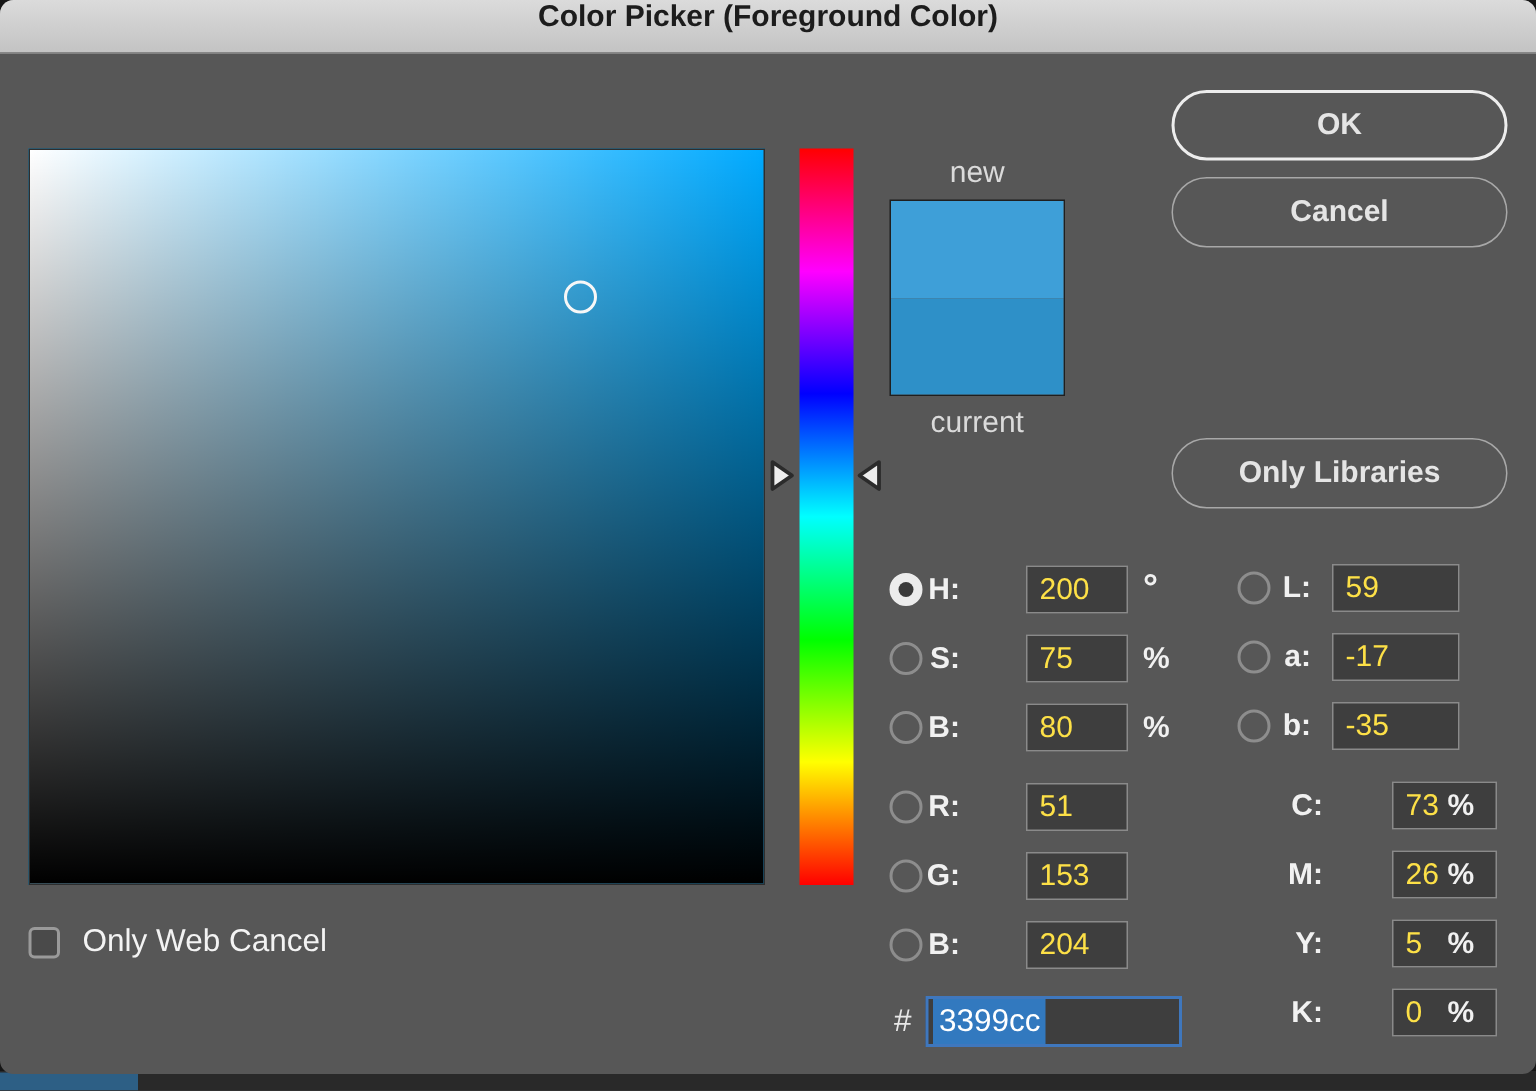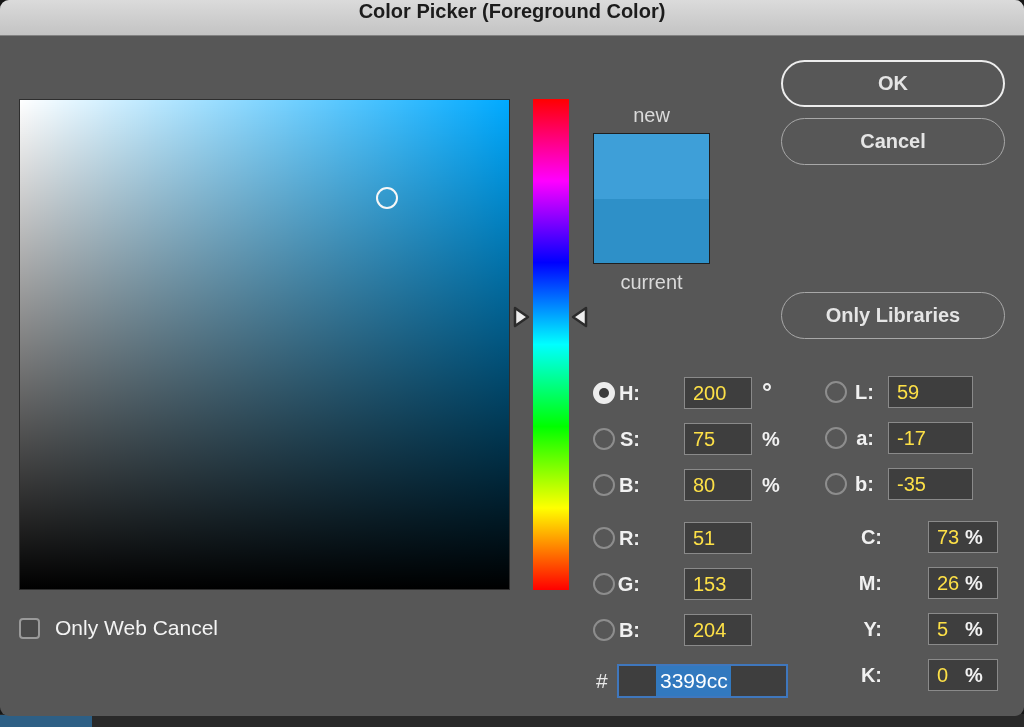--- a/index.html
+++ b/index.html
@@ -129,21 +129,20 @@
   .hex-row { position:absolute; left:593px; top:664px; height:34px; width:210px; }
   .hex-prefix { position:absolute; left:3px; top:0; line-height:34px; font-size:21px; color:#e8e8e8; }
   .hex-field {
     position:absolute; left:24px; top:0; width:171px; height:34px;
     background:#3e3e3e; border:2px solid #3f77bd;
     display:flex; align-items:center; padding-left:3px;
   }
   .hex-selection {
     background:#3279bf; color:#ffffff; font-size:21px;
     padding:3px 3px 3px 4px;
-    margin-left:34px;
   }
 
   
   .web-colors { position:absolute; left:19px; top:618px; height:24px; }
   .checkbox {
     position:absolute; left:0; top:0; width:21px; height:21px;
     border:2px solid #9a9a9a; border-radius:4px; background:#4a4a4a; cursor:pointer;
   }
   .checkbox-label {
     position:absolute; left:36px; top:-3px; line-height:26px;

